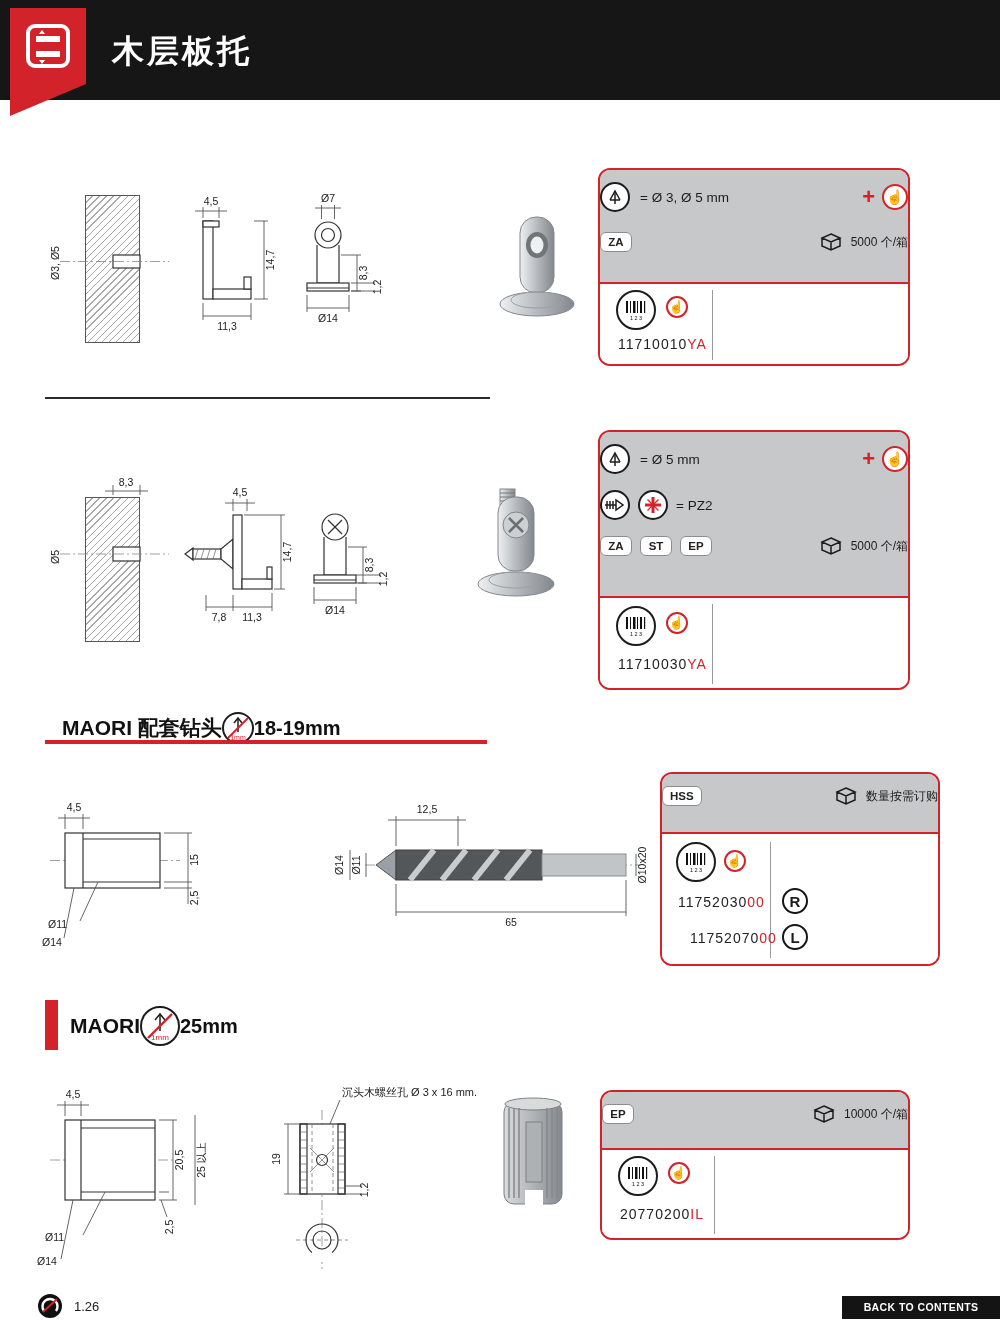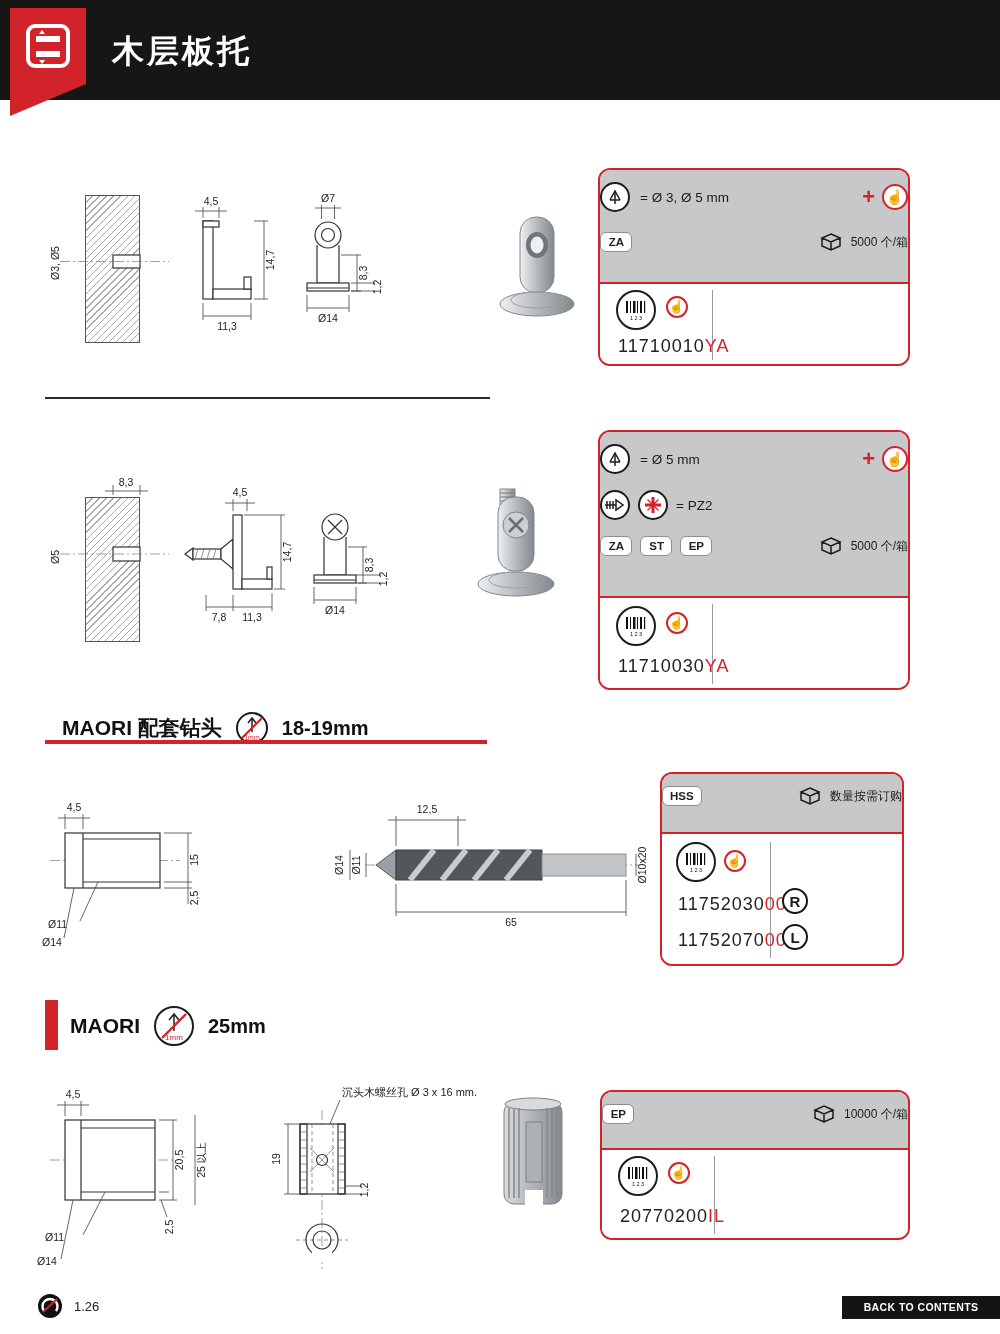--- a/index.html
+++ b/index.html
@@ -30,41 +30,41 @@
 
   
   .infobox{position:absolute;border:2px solid #d2232a;border-radius:12px;background:#fff;overflow:hidden}
   .spec{background:#c7c8c9;padding:12px 0}
   .srow{display:flex;justify-content:space-between;align-items:center}
   .sleft{display:flex;align-items:center;gap:10px}
   .sright{display:flex;align-items:center;gap:7px}
   .spec-text{font-size:13.5px;color:#1c1c1c}
   .qty{font-size:12px;color:#1c1c1c;display:flex;align-items:center;gap:10px}
   .badge{min-width:32px;padding:3px 7px;border:1.6px solid #8d8d8d;border-radius:6px;background:#fff;
-         font-size:11.5px;font-weight:bold;color:#222;text-align:right;display:inline-block}
+         font-size:11.5px;font-weight:bold;color:#222;text-align:center;display:inline-block}
   .cicon{width:30px;height:30px;border-radius:50%;border:2px solid #1c1c1c;background:#fff;
          display:flex;align-items:center;justify-content:center;flex:none}
   .hicon{width:26px;height:26px;border-radius:50%;border:2px solid #d2232a;color:#d2232a;background:#fff;
          display:flex;align-items:center;justify-content:center;font-size:14px;flex:none}
   .hicon.small{width:22px;height:22px;font-size:12px;position:absolute}
   .plus{color:#d2232a;font-size:22px;font-weight:bold;line-height:1}
   .order{position:relative;border-top:2px solid #d2232a;background:#fff}
   .bcode{position:absolute;width:40px;height:40px;border-radius:50%;border:2px solid #1c1c1c;background:#fff;
          display:flex;align-items:center;justify-content:center}
   .bctext{font-size:5.5px;fill:#111;font-family:"Liberation Sans",sans-serif}
   .vline{position:absolute;width:1px;background:#9a9a9a}
-  .code{position:absolute;font-size:18px;letter-spacing:1px;color:#222}
+  .code{position:absolute;font-size:14px;letter-spacing:1px;color:#222}
   .red{color:#d2232a}
   .rl{position:absolute;width:26px;height:26px;border:2.2px solid #161616;border-radius:50%;background:#fff;
       display:flex;align-items:center;justify-content:center;font-weight:bold;font-size:15px}
   .ic{stroke:#1c1c1c;stroke-width:1.5;fill:none}
   .icr{stroke:#d2232a;fill:none}
 
   
-  .h-row{position:absolute;display:flex;align-items:center;gap:14px}
+  .h-row{position:absolute;display:flex;align-items:center;}
   .h-title{font-size:21px;font-weight:bold;color:#111}
   .h-range{font-size:20px;font-weight:bold;color:#111}
   .depth-icon{border-radius:50%;border:2px solid #1c1c1c;background:#fff;position:relative;flex:none;
               display:flex;align-items:center;justify-content:center}
   .redbar{position:absolute;background:#d2232a}
 
   
   .backlink{position:absolute;right:0;top:1296px;width:158px;height:23px;background:#141414;color:#fff;
             font-size:10.5px;font-weight:bold;text-align:center;line-height:23px;letter-spacing:.4px;cursor:pointer}
   .pagenum{position:absolute;left:74px;top:1299px;font-size:13px;color:#222}
@@ -415,21 +415,21 @@
     <line x1="36" y1="53" x2="36" y2="77" class="dl"></line>
     <text x="30" y="65" text-anchor="middle" class="dim" transform="rotate(-90 30 65)">Ø11</text>
     <line x1="66" y1="84" x2="66" y2="116" class="dl"></line>
       <line x1="296" y1="80" x2="296" y2="116" class="dl"></line>
     <line x1="66" y1="112" x2="296" y2="112" class="dl"></line>
     <text x="181" y="126" text-anchor="middle" class="dim">65</text>
     <line x1="306" y1="54" x2="306" y2="76" class="dl"></line>
     <text x="316" y="65" text-anchor="middle" class="dim" transform="rotate(-90 316 65)">Ø10x20</text>
   </svg>
 
-  <div class="infobox" style="left:660px;top:772px;width:244px;height:194px">
+  <div class="infobox" style="left:660px;top:772px;width:280px;height:194px">
     <div class="spec" style="height:58px">
       <div class="srow">
         <span class="badge">HSS</span>
         <div class="sright qty">
           <svg width="20" height="18">
             <path d="M10,1 L19,5 L10,9 L1,5 Z M1,5 L1,13 L10,17 L19,13 L19,5 M10,9 L10,17" class="ic" stroke-width="1.2"></path>
           </svg>
           <span>数量按需订购</span>
         </div>
       </div>
@@ -447,21 +447,21 @@
         </svg>
       </div>
       <div class="hicon small" style="left:62px;top:16px">
           <span>☝</span>
         </div>
       <div class="vline" style="left:108px;top:8px;height:116px"></div>
       <div class="code" style="left:16px;top:60px">
         <span>11752030</span><span class="red">00</span>
       </div>
       <div class="rl" style="left:120px;top:54px">R</div>
-      <div class="code" style="left:16px;top:96px">
+      <div class="code" style="left:28px;top:96px">
         <span>11752070</span><span class="red">00</span>
       </div>
       <div class="rl" style="left:120px;top:90px">L</div>
     </div>
   </div>
 
   <div class="redbar" style="left:45px;top:1000px;width:13px;height:50px"></div>
   <div class="h-row" style="left:70px;top:1006px">
     <span class="h-title">MAORI</span>
     <div class="depth-icon" style="width:40px;height:40px">

